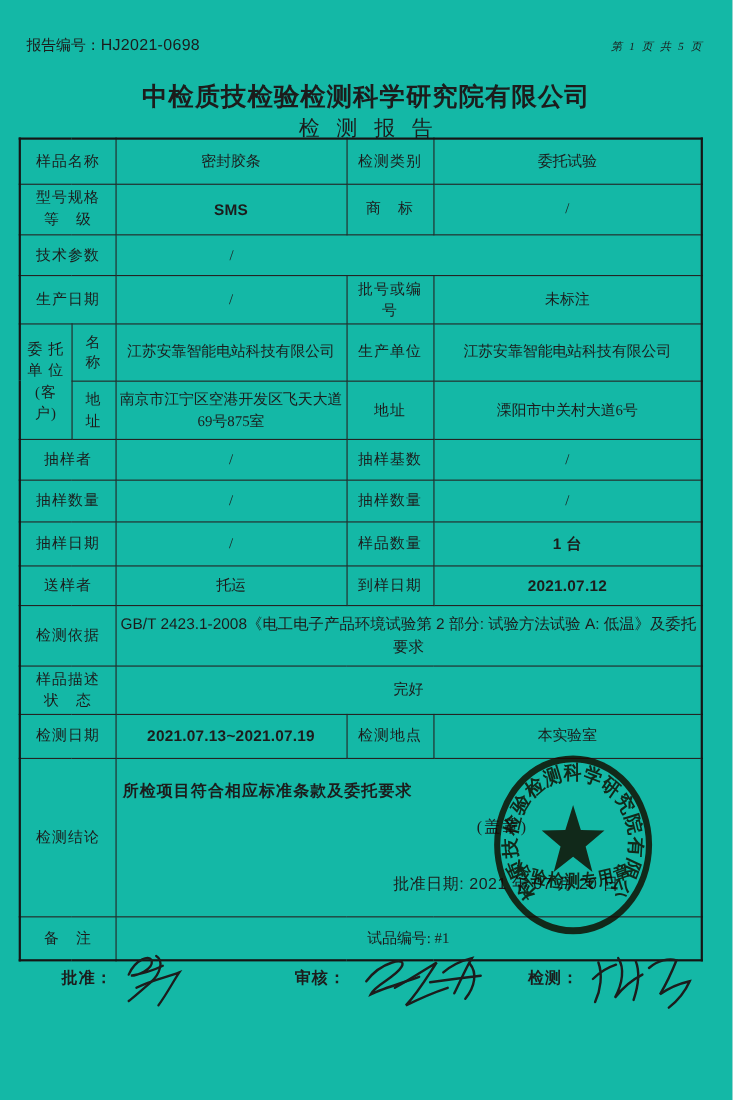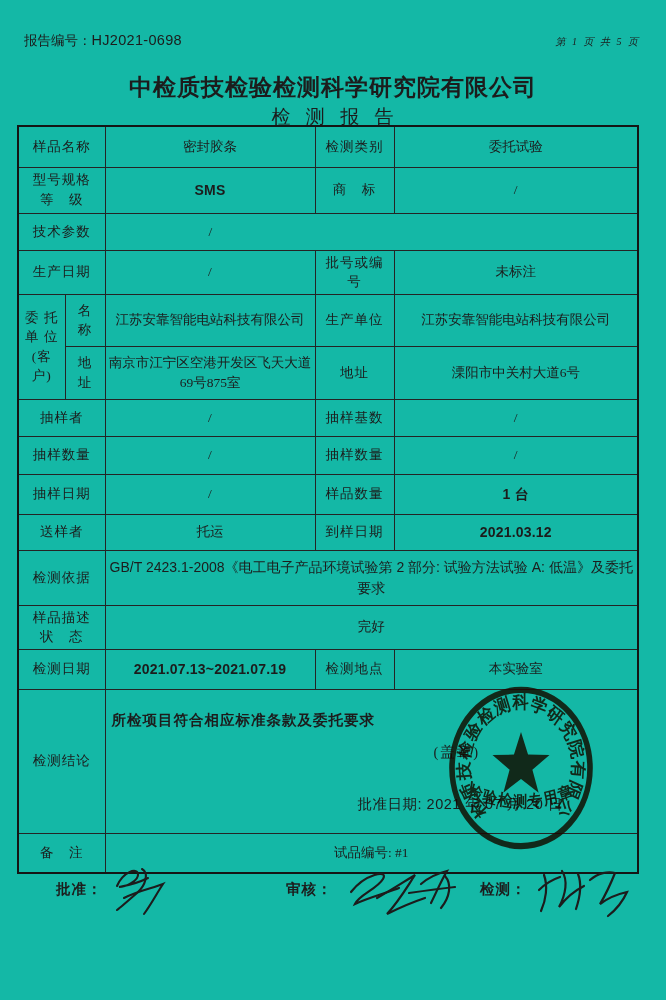--- a/index.html
+++ b/index.html
@@ -88,21 +88,21 @@
     position:absolute;left:446px;top:684px;
     width:150px;height:168px;
     mix-blend-mode:multiply;opacity:.93;
     pointer-events:none;
   }
 
   
   .signrow{position:absolute;top:862px;left:0;right:0;height:80px;}
   .siggroup{position:absolute;display:flex;align-items:flex-start;}
   .siggroup .sl{font-size:14.5px;font-weight:bold;letter-spacing:1px;padding-top:18px;}
-  .sg1{left:56px;top:0;} .sg2{left:268px;top:0;margin-left:18px;} .sg3{left:480px;top:0;}
+  .sg1{left:56px;top:0;} .sg2{left:268px;top:0;} .sg3{left:480px;top:0;}
   .sig{margin-left:4px;}
 </style>
 </head>
 <body>
 
 <div class="page">
 
   <div class="hdr">
     <div>
       <span>报告编号：</span><span class="no">HJ2021-0698</span>
@@ -181,21 +181,21 @@
     <tr class="r9">
       <td colspan="2" class="lbl">抽样日期</td>
       <td class="val">/</td>
       <td class="lbl">样品数量</td>
       <td class="val vsans">1 台</td>
     </tr>
     <tr class="r10">
       <td colspan="2" class="lbl">送样者</td>
       <td class="val">托运</td>
       <td class="lbl">到样日期</td>
-      <td class="val vsans">2021.03.12</td>
+      <td class="val vsans">2021.07.12</td>
     </tr>
     <tr class="r11">
       <td colspan="2" class="lbl">检测依据</td>
       <td colspan="3" class="basis">GB/T 2423.1-2008《电工电子产品环境试验第 2 部分: 试验方法试验 A: 低温》及委托要求</td>
     </tr>
     <tr class="r12">
       <td colspan="2" class="lbl">样品描述
 状　态</td>
       <td colspan="3" class="val">完好</td>
     </tr>

